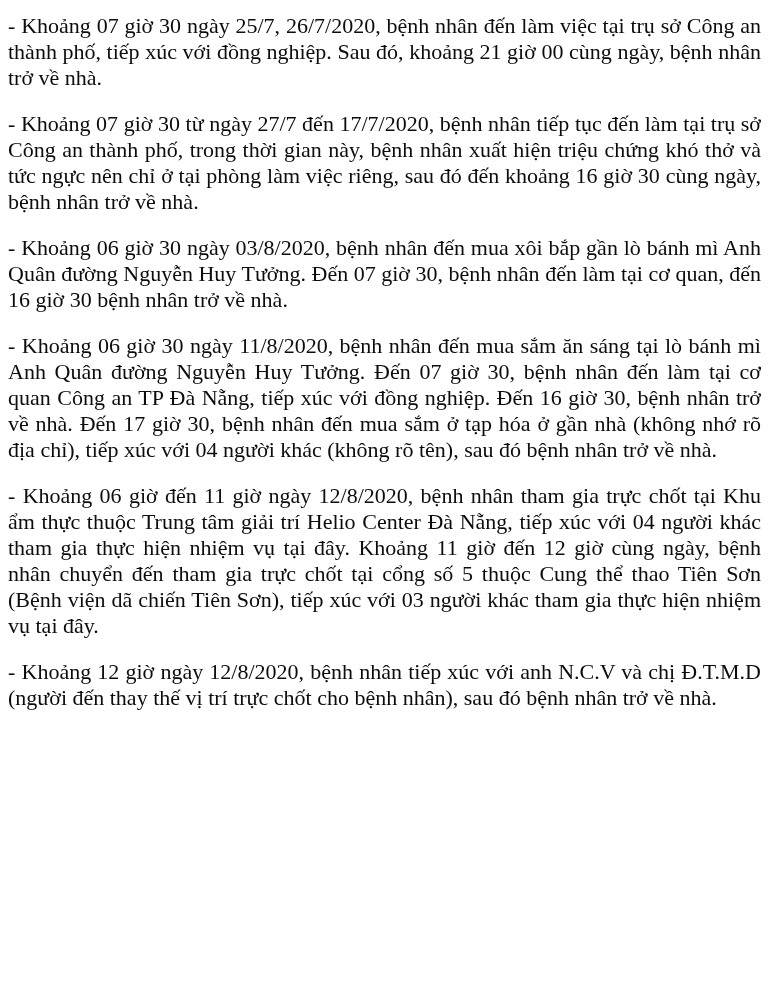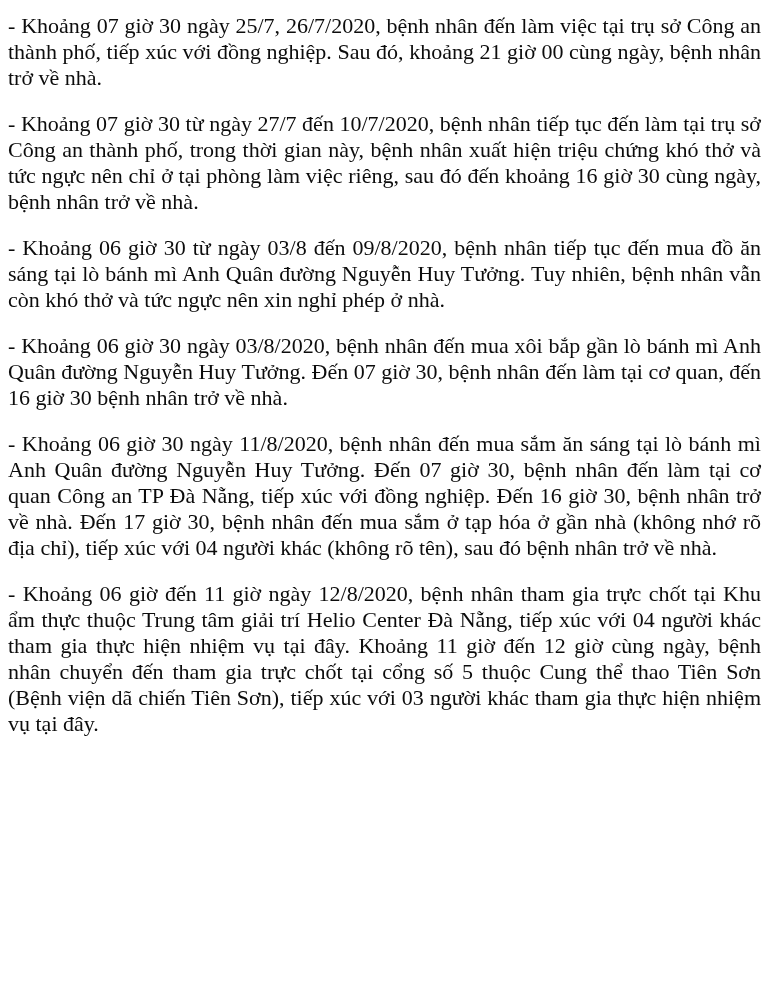--- a/index.html
+++ b/index.html
@@ -33,19 +33,19 @@
     margin: 0 0 20px 0;
     padding: 0;
   }
 </style>
 </head>
 <body>
 
 <main class="page">
   <div class="doc" id="doc">
       <p class="para">- Khoảng 07 giờ 30 ngày 25/7, 26/7/2020, bệnh nhân đến làm việc tại trụ sở Công an thành phố, tiếp xúc với đồng nghiệp. Sau đó, khoảng 21 giờ 00 cùng ngày, bệnh nhân trở về nhà.</p>
-      <p class="para">- Khoảng 07 giờ 30 từ ngày 27/7 đến 10/7/2020, bệnh nhân tiếp tục đến làm tại trụ sở Công an thành phố, trong thời gian này, bệnh nhân xuất hiện triệu chứng khó thở và tức ngực nên chỉ ở tại phòng làm việc riêng, sau đó đến khoảng 16 giờ 30 cùng ngày, bệnh nhân trở về nhà.</p>
-      <p class="para">- Khoảng 06 giờ 30 từ ngày 03/8 đến 09/8/2020, bệnh nhân tiếp tục đến mua đồ ăn sáng tại lò bánh mì Anh Quân đường Nguyễn Huy Tưởng. Tuy nhiên, bệnh nhân vẫn còn khó thở và tức ngực nên xin nghỉ phép ở nhà.</p>
+      <p class="para">- Khoảng 07 giờ 30 từ ngày 27/7 đến 17/7/2020, bệnh nhân tiếp tục đến làm tại trụ sở Công an thành phố, trong thời gian này, bệnh nhân xuất hiện triệu chứng khó thở và tức ngực nên chỉ ở tại phòng làm việc riêng, sau đó đến khoảng 16 giờ 30 cùng ngày, bệnh nhân trở về nhà.</p>
       <p class="para">- Khoảng 06 giờ 30 ngày 03/8/2020, bệnh nhân đến mua xôi bắp gần lò bánh mì Anh Quân đường Nguyễn Huy Tưởng. Đến 07 giờ 30, bệnh nhân đến làm tại cơ quan, đến 16 giờ 30 bệnh nhân trở về nhà.</p>
       <p class="para">- Khoảng 06 giờ 30 ngày 11/8/2020, bệnh nhân đến mua sắm ăn sáng tại lò bánh mì Anh Quân đường Nguyễn Huy Tưởng. Đến 07 giờ 30, bệnh nhân đến làm tại cơ quan Công an TP Đà Nẵng, tiếp xúc với đồng nghiệp. Đến 16 giờ 30, bệnh nhân trở về nhà. Đến 17 giờ 30, bệnh nhân đến mua sắm ở tạp hóa ở gần nhà (không nhớ rõ địa chỉ), tiếp xúc với 04 người khác (không rõ tên), sau đó bệnh nhân trở về nhà.</p>
       <p class="para">- Khoảng 06 giờ đến 11 giờ ngày 12/8/2020, bệnh nhân tham gia trực chốt tại Khu ẩm thực thuộc Trung tâm giải trí Helio Center Đà Nẵng, tiếp xúc với 04 người khác tham gia thực hiện nhiệm vụ tại đây. Khoảng 11 giờ đến 12 giờ cùng ngày, bệnh nhân chuyển đến tham gia trực chốt tại cổng số 5 thuộc Cung thể thao Tiên Sơn (Bệnh viện dã chiến Tiên Sơn), tiếp xúc với 03 người khác tham gia thực hiện nhiệm vụ tại đây.</p>
+      <p class="para">- Khoảng 12 giờ ngày 12/8/2020, bệnh nhân tiếp xúc với anh N.C.V và chị Đ.T.M.D (người đến thay thế vị trí trực chốt cho bệnh nhân), sau đó bệnh nhân trở về nhà.</p>
     </div>
 </main>
 
 </body></html>

